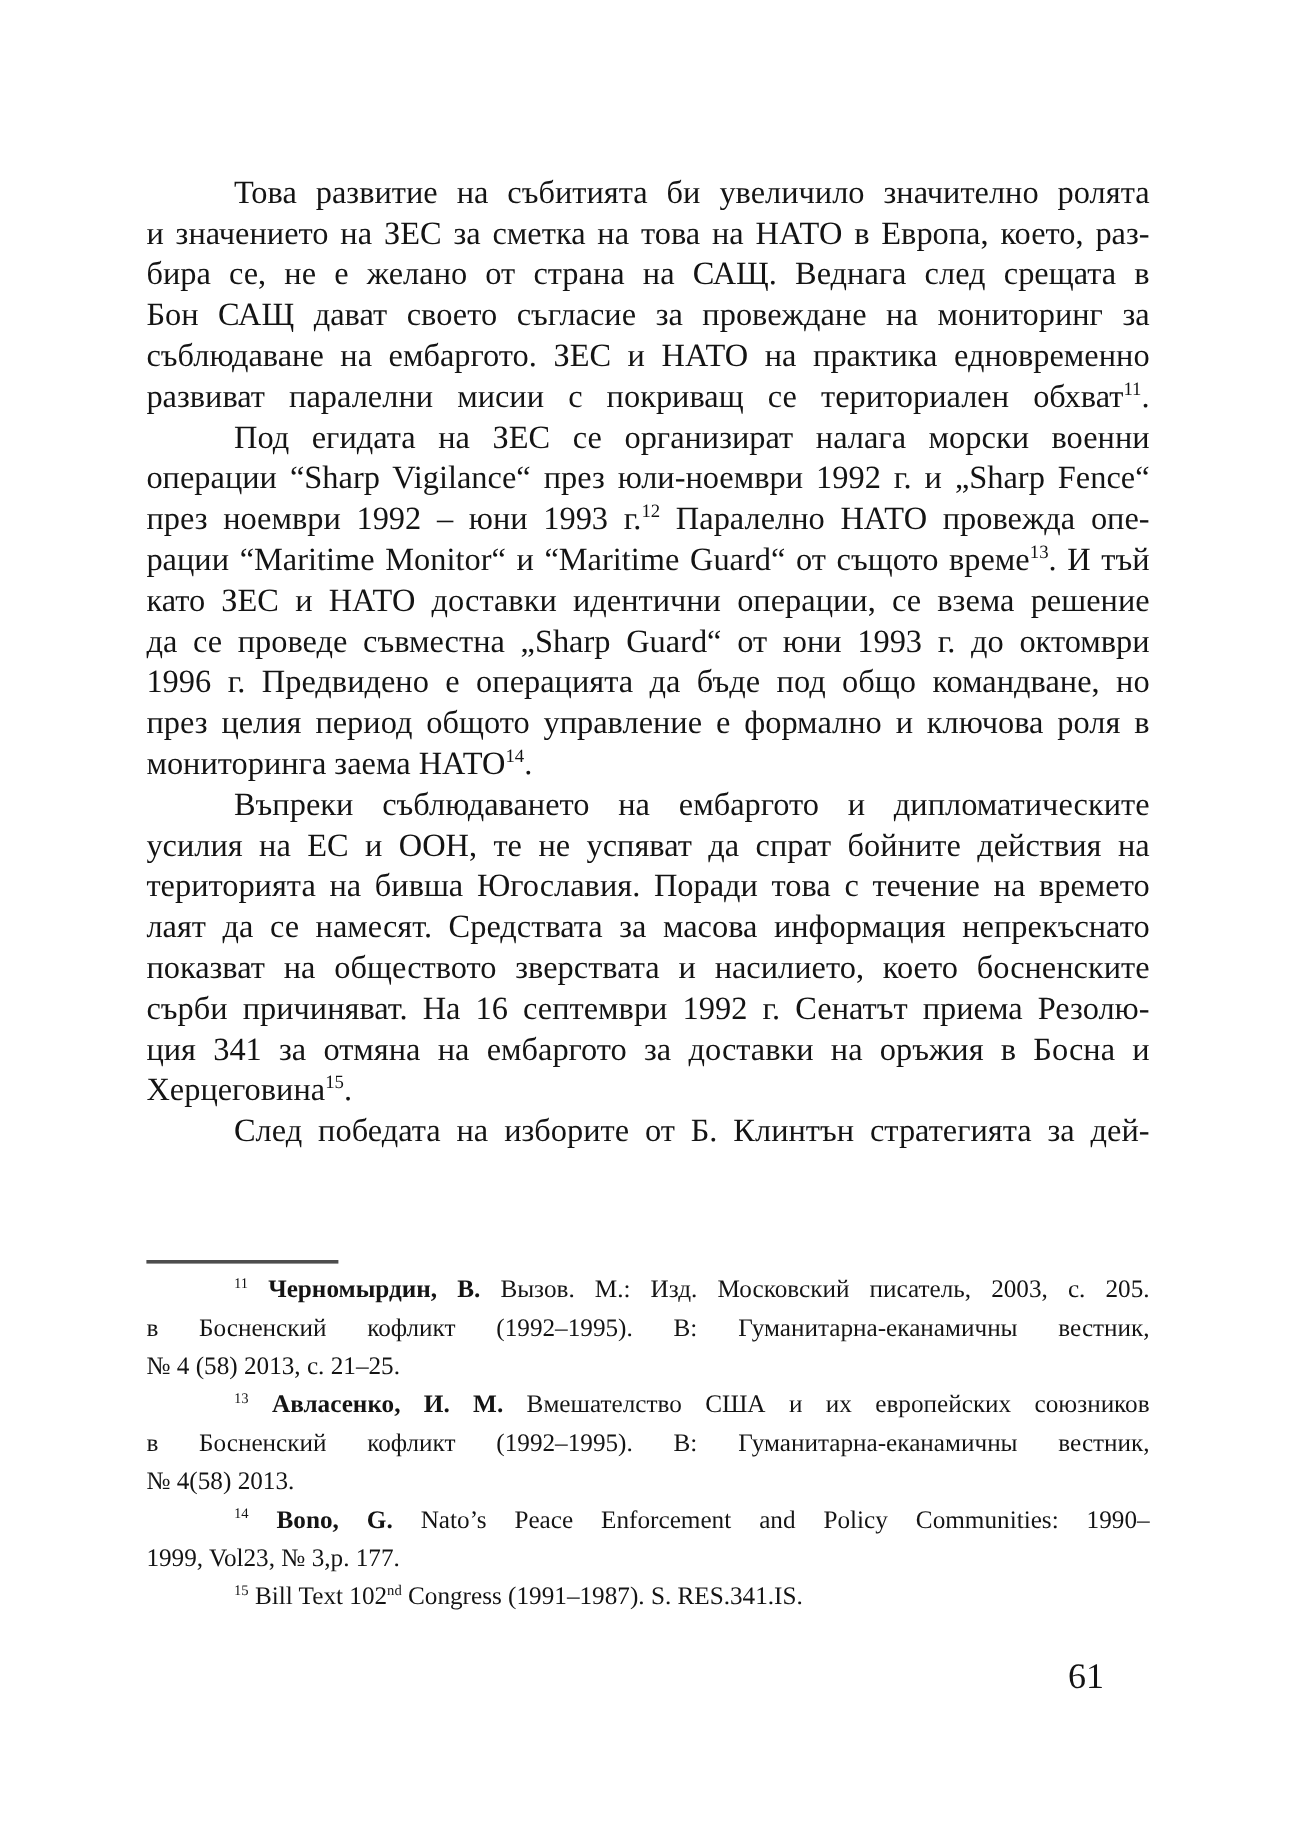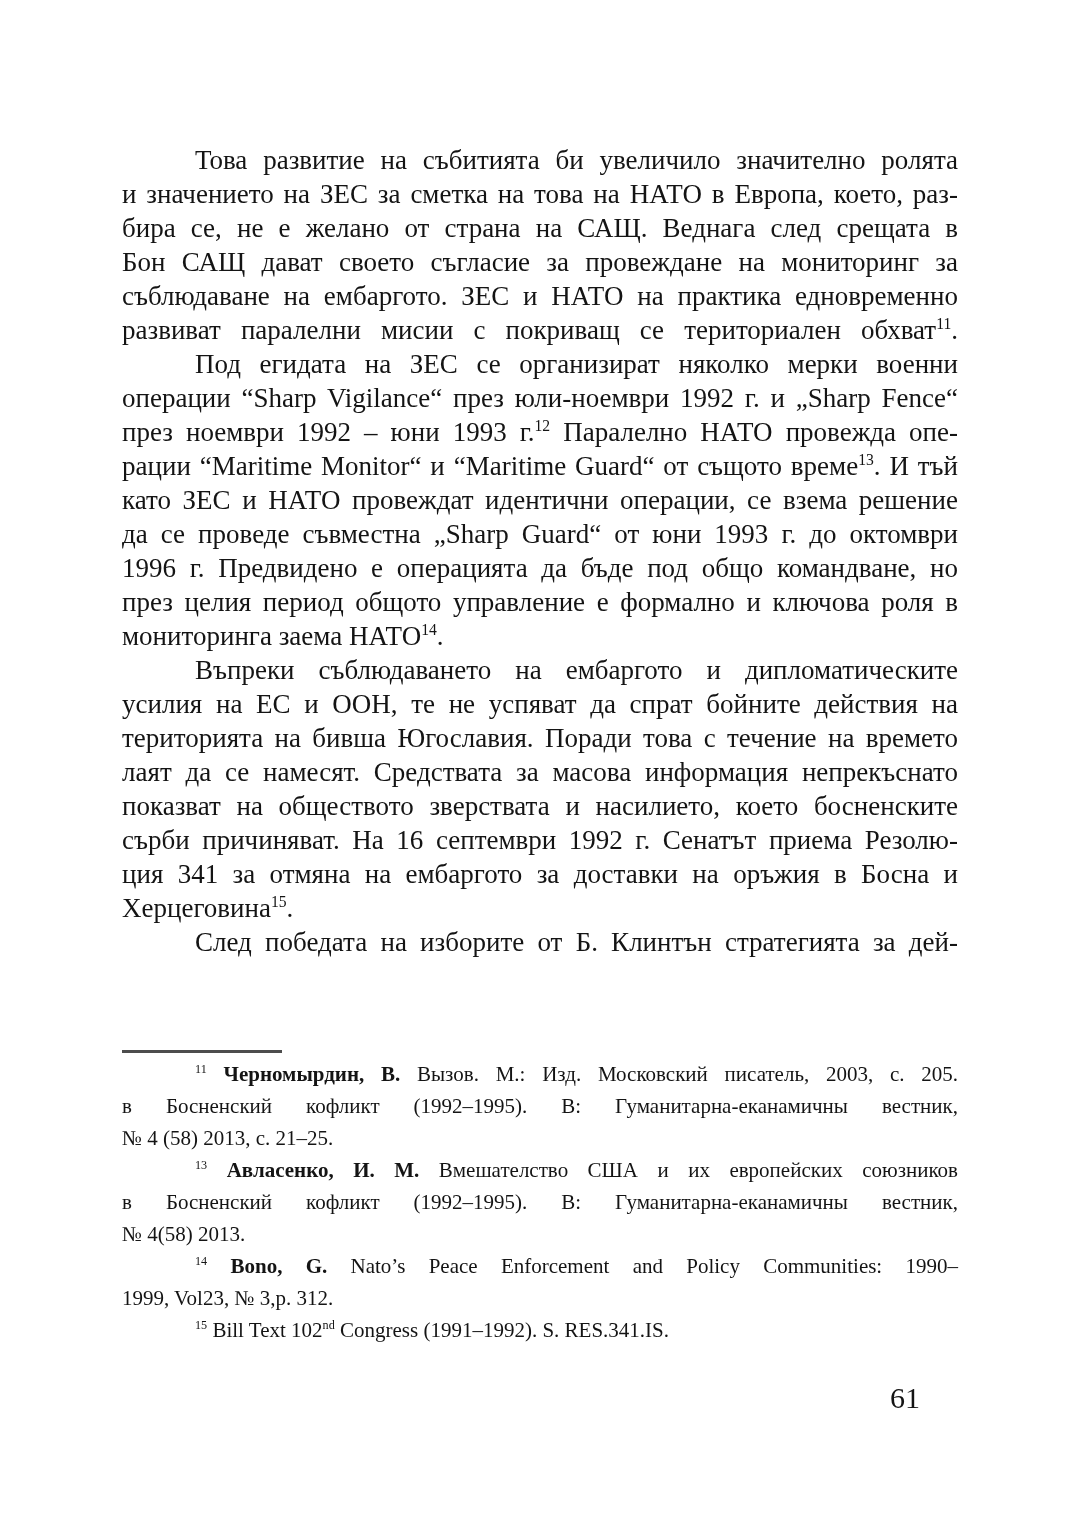--- a/index.html
+++ b/index.html
@@ -65,25 +65,25 @@
   <div class="main-text" id="main-text">
       <div class="para">
         <div class="line indent"><span>Това развитие на събитията би увеличило значително ролята</span></div>
         <div class="line"><span>и значението на ЗЕС за сметка на това на НАТО в Европа, което, раз-</span></div>
         <div class="line"><span>бира се, не е желано от страна на САЩ. Веднага след срещата в</span></div>
         <div class="line"><span>Бон САЩ дават своето съгласие за провеждане на мониторинг за</span></div>
         <div class="line"><span>съблюдаване на ембаргото. ЗЕС и НАТО на практика едновременно</span></div>
         <div class="line"><span>развиват паралелни мисии с покриващ се териториален обхват</span><sup>11</sup><span>.</span></div>
       </div>
       <div class="para">
-        <div class="line indent"><span>Под егидата на ЗЕС се организират няколко мерки военни</span></div>
+        <div class="line indent"><span>Под егидата на ЗЕС се организират налага морски военни</span></div>
         <div class="line"><span>операции “Sharp Vigilance“ през юли-ноември 1992 г. и „Sharp Fence“</span></div>
         <div class="line"><span>през ноември 1992 – юни 1993 г.</span><sup>12</sup><span> Паралелно НАТО провежда опе-</span></div>
         <div class="line"><span>рации “Maritime Monitor“ и “Maritime Guard“ от същото време</span><sup>13</sup><span>. И тъй</span></div>
-        <div class="line"><span>като ЗЕС и НАТО провеждат идентични операции, се взема решение</span></div>
+        <div class="line"><span>като ЗЕС и НАТО доставки идентични операции, се взема решение</span></div>
         <div class="line"><span>да се проведе съвместна „Sharp Guard“ от юни 1993 г. до октомври</span></div>
         <div class="line"><span>1996 г. Предвидено е операцията да бъде под общо командване, но</span></div>
         <div class="line"><span>през целия период общото управление е формално и ключова роля в</span></div>
         <div class="line ragged"><span>мониторинга заема НАТО</span><sup>14</sup><span>.</span></div>
       </div>
       <div class="para">
         <div class="line indent"><span>Въпреки съблюдаването на ембаргото и дипломатическите</span></div>
         <div class="line"><span>усилия на ЕС и ООН, те не успяват да спрат бойните действия на</span></div>
         <div class="line"><span>територията на бивша Югославия. Поради това с течение на времето</span></div>
         <div class="line"><span>лаят да се намесят. Средствата за масова информация непрекъснато</span></div>
@@ -105,20 +105,20 @@
         <div class="line"><span>в Босненский кофликт (1992–1995). В: Гуманитарна-еканамичны вестник,</span></div>
         <div class="line ragged"><span>№ 4 (58) 2013, с. 21–25.</span></div>
       </div>
       <div class="para">
         <div class="line indent"><sup>13</sup><span class="bold"> Авласенко, И. М.</span><span> Вмешателство США и их европейских союзников</span></div>
         <div class="line"><span>в Босненский кофликт (1992–1995). В: Гуманитарна-еканамичны вестник,</span></div>
         <div class="line ragged"><span>№ 4(58) 2013.</span></div>
       </div>
       <div class="para">
         <div class="line indent"><sup>14</sup><span class="bold"> Bono, G.</span><span> Nato’s Peace Enforcement and Policy Communities: 1990–</span></div>
-        <div class="line ragged"><span>1999, Vol23, № 3,p. 312.</span></div>
+        <div class="line ragged"><span>1999, Vol23, № 3,p. 177.</span></div>
       </div>
       <div class="para">
-        <div class="line ragged indent"><sup>15</sup><span> Bill Text 102</span><sup>nd</sup><span> Congress (1991–1992). S. RES.341.IS.</span></div>
+        <div class="line ragged indent"><sup>15</sup><span> Bill Text 102</span><sup>nd</sup><span> Congress (1991–1987). S. RES.341.IS.</span></div>
       </div>
     </div>
   <div class="page-number">61</div>
 </div>
 
 </body></html>

